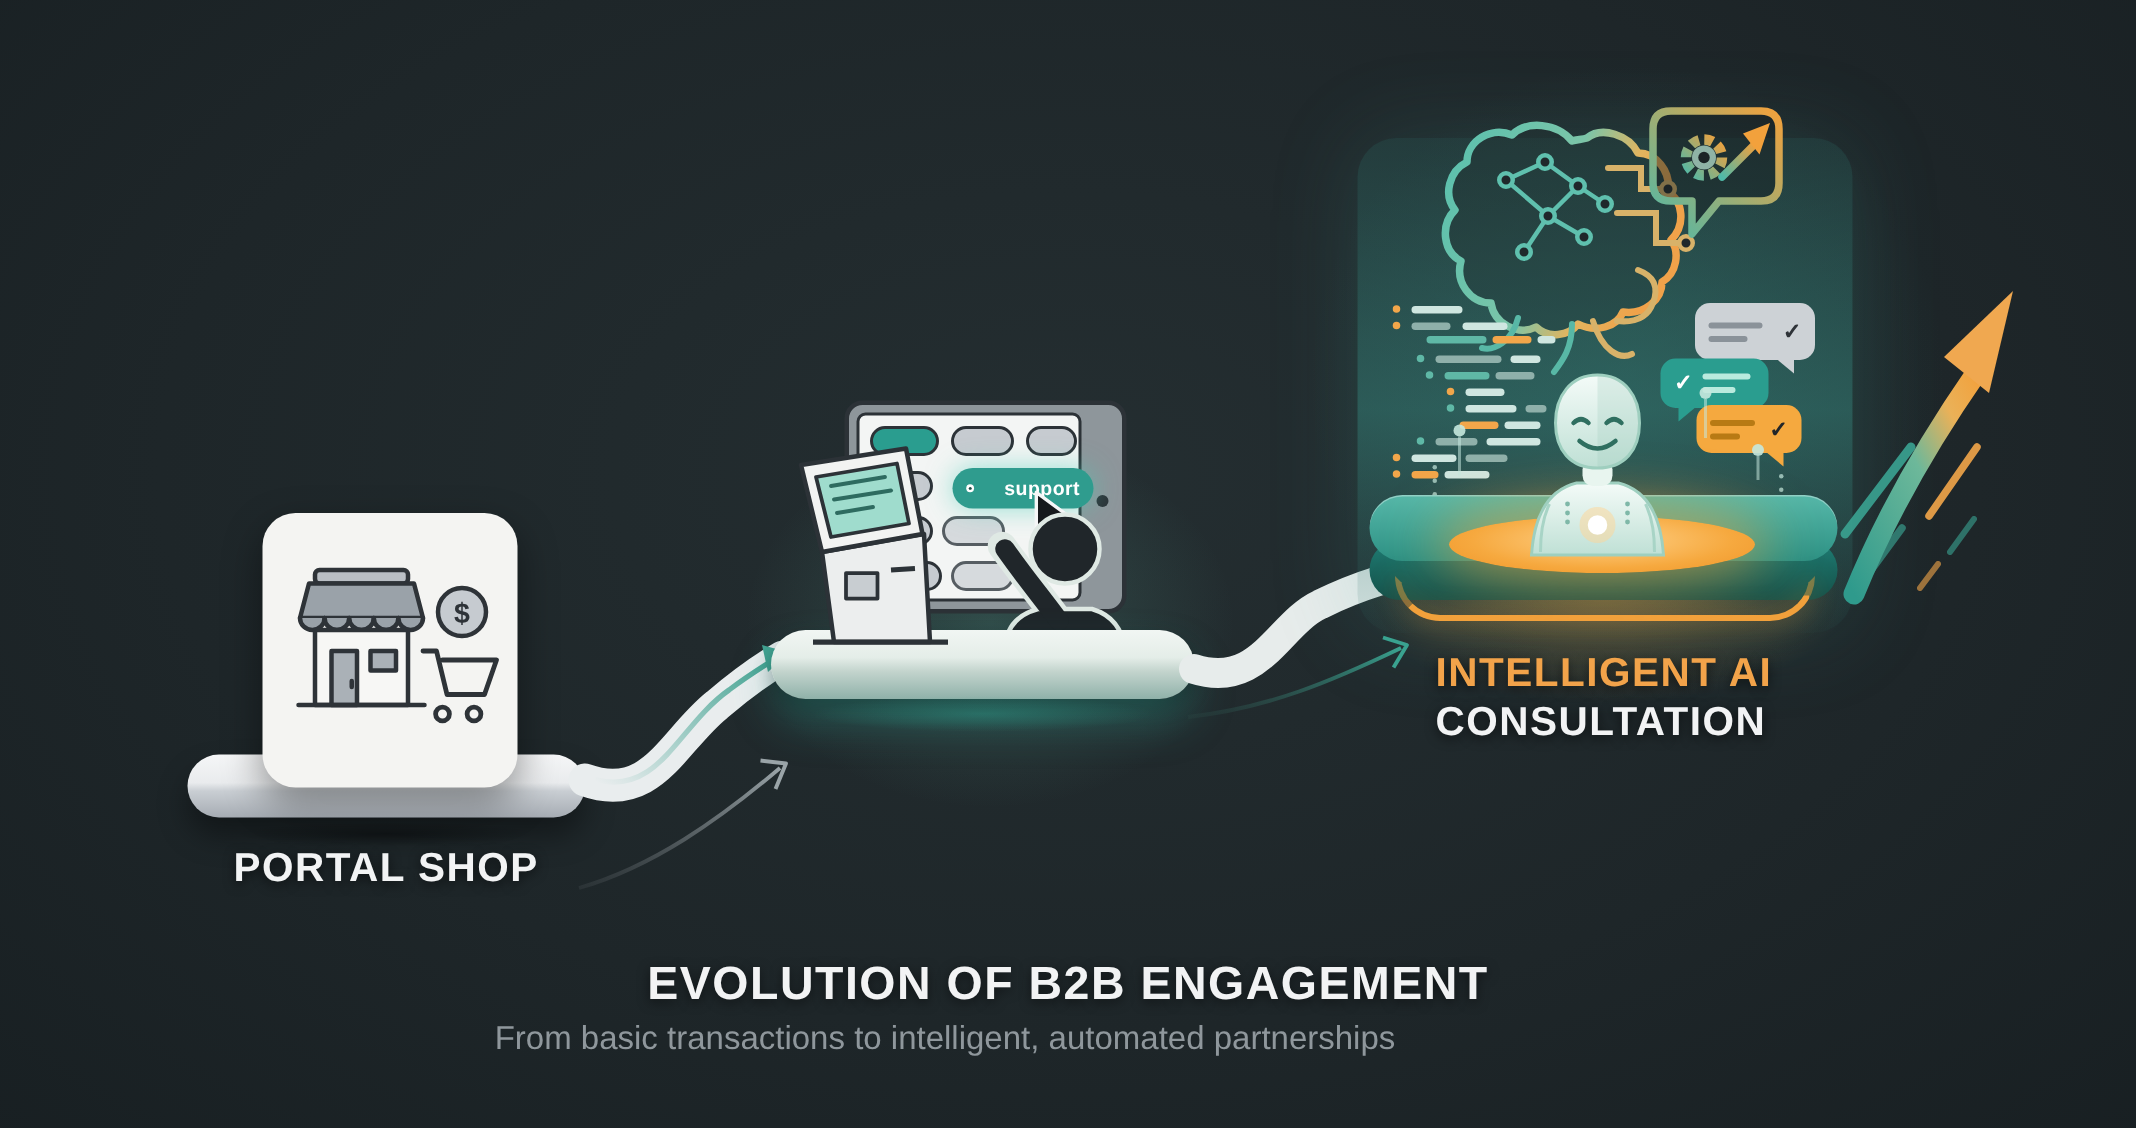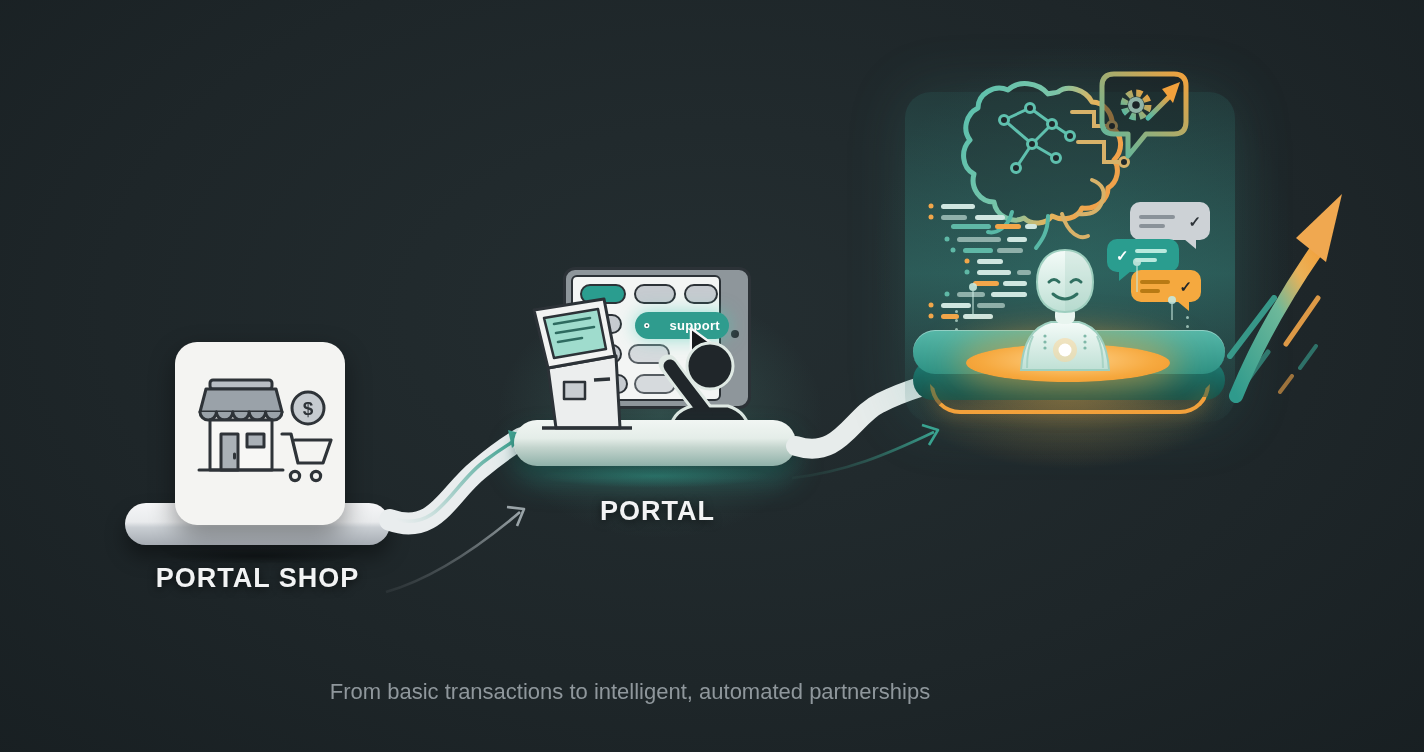--- a/index.html
+++ b/index.html
@@ -194,21 +194,20 @@
       <line x1="22" y1="134" x2="112" y2="134" stroke-width="3.5"></line>
     </g>
     <g stroke="#2e6b60" stroke-width="2.6" stroke-linecap="round">
       <line x1="34" y1="30" x2="70" y2="24"></line>
       <line x1="36" y1="39" x2="74" y2="33"></line>
       <line x1="38" y1="48" x2="62" y2="44"></line>
     </g>
   </svg>
 
   <div class="abs stage-label lbl2">
-    <div>PORTAL</div>
   </div>
 
   <svg class="abs" style="left:780px;top:358px;" width="150" height="115" viewBox="0 0 150 115">
     <path d="M16,88 C60,102 72,58 100,45 C112,39 124,34 140,29" stroke="#e7eceb" stroke-width="20" fill="none" stroke-linecap="round"></path>
   </svg>
 
   <svg class="abs" style="left:786px;top:420px;" width="164" height="66" viewBox="0 0 164 66">
     <defs>
       <linearGradient id="aFade2" x1="0" y1="1" x2="1" y2="0">
         <stop offset="0" stop-color="#2c4a46" stop-opacity=".25"></stop>
@@ -392,20 +391,24 @@
         <circle cx="50" cy="98" r="1.6"></circle>
         <circle cx="50" cy="104" r="1.6"></circle>
       <circle cx="90" cy="92" r="1.6"></circle>
         <circle cx="90" cy="98" r="1.6"></circle>
         <circle cx="90" cy="104" r="1.6"></circle>
     </g>
     <circle cx="70" cy="106" r="12" fill="rgba(255,214,150,.5)"></circle>
     <circle cx="70" cy="106" r="6.5" fill="#ffffff"></circle>
   </svg>
 
+  <div class="abs stage-label lbl3">
+    <div class="orange">INTELLIGENT AI</div>
+    <div>CONSULTATION</div>
+  </div>
 
   <svg class="abs" style="left:1222px;top:186px;" width="142" height="222" viewBox="0 0 142 222">
     <defs>
       <linearGradient id="gGrow" x1="0" y1="1" x2="1" y2="0">
         <stop offset="0" stop-color="#2f9a8c"></stop>
           <stop offset=".55" stop-color="#6db89a"></stop>
         <stop offset=".8" stop-color="#eab158"></stop>
           <stop offset="1" stop-color="#f2a13c"></stop>
       </linearGradient>
     </defs>
@@ -413,15 +416,16 @@
       <line x1="8" y1="170" x2="52" y2="112" stroke="#3aa392" stroke-width="6" opacity=".9"></line>
       <line x1="24" y1="196" x2="46" y2="166" stroke="#3aa392" stroke-width="5" opacity=".65"></line>
       <line x1="64" y1="158" x2="96" y2="112" stroke="#f2a64a" stroke-width="5" opacity=".9"></line>
       <line x1="78" y1="182" x2="94" y2="160" stroke="#3aa392" stroke-width="4" opacity=".6"></line>
       <line x1="58" y1="206" x2="70" y2="190" stroke="#f2a64a" stroke-width="4" opacity=".6"></line>
     </g>
     <path d="M14,210 C36,156 64,108 96,62" stroke="url(#gGrow)" stroke-width="14" fill="none" stroke-linecap="round"></path>
     <path d="M74,52 L120,8 L104,76 Z" fill="#f0a850"></path>
   </svg>
 
+  <div class="abs footer-title">EVOLUTION OF B2B ENGAGEMENT</div>
   <div class="abs footer-sub">From basic transactions to intelligent, automated partnerships</div>
 
 </div>
 
 </body></html>

